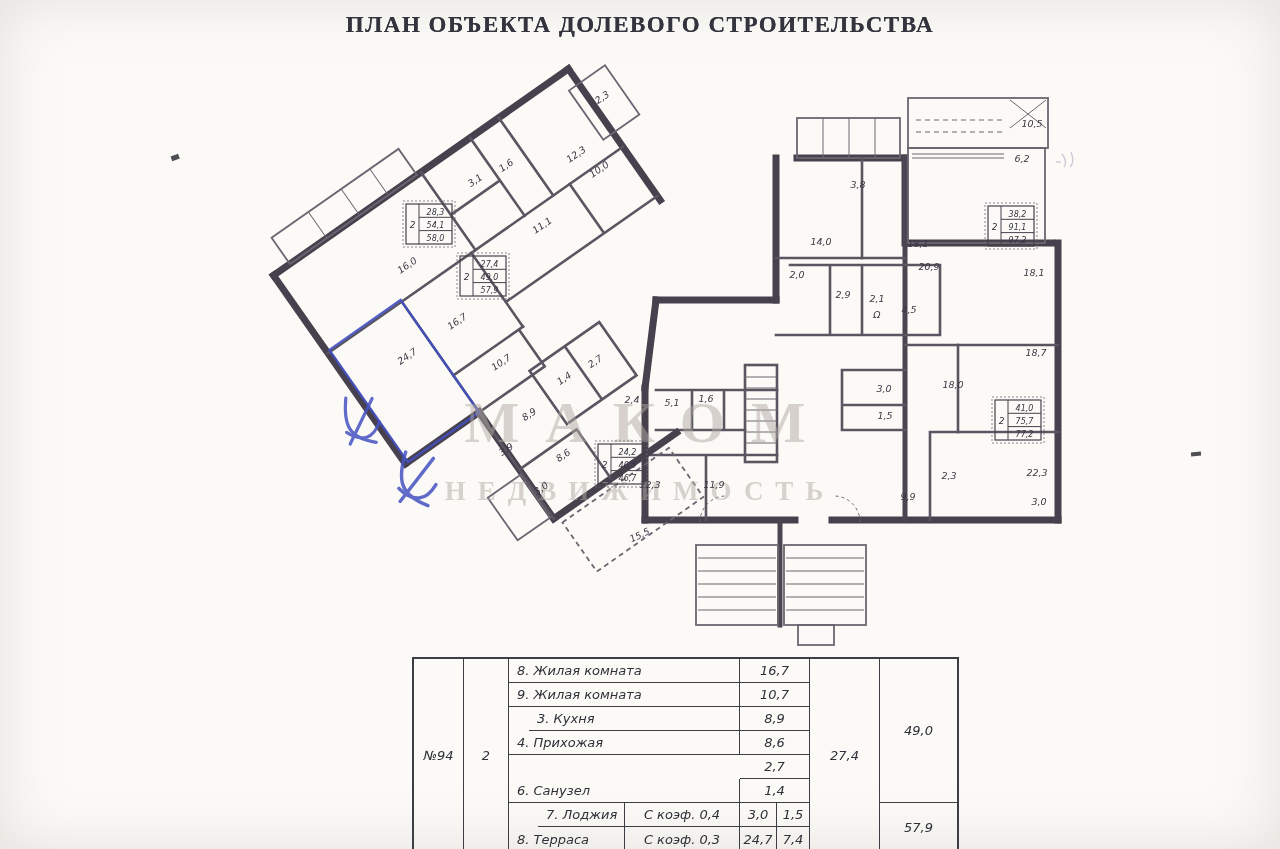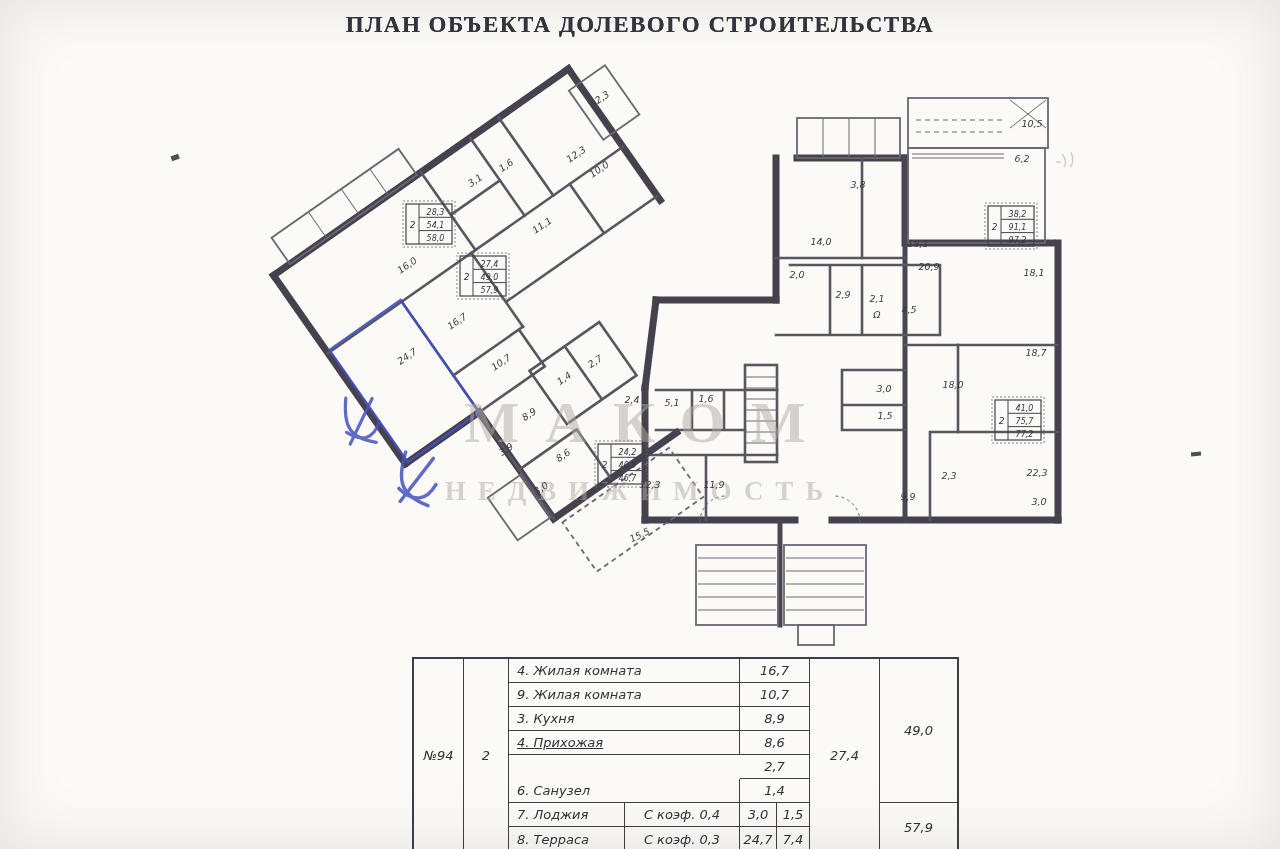--- a/index.html
+++ b/index.html
@@ -247,32 +247,32 @@
       </g>
   </svg>
 
   <div id="apt-table">
     <div class="cell nob" style="grid-area:1/1/9/2">№94</div>
     <div class="cell nob" style="grid-area:1/2/9/3">2</div>
 
     <div class="cell nob" style="grid-area:1/7/9/8">27,4</div>
     <div class="cell nor" style="grid-area:1/8/7/9">49,0</div>
     <div class="cell nor nob" style="grid-area:7/8/9/9">57,9</div>
-  <div class="cell name" style="grid-area: 1 / 3 / 2 / 5;">4. Жилая комната</div>
+  <div class="cell name" style="grid-area: 1 / 3 / 2 / 5;">8. Жилая комната</div>
       <div class="cell " style="grid-area: 1 / 5 / 2 / 7;">16,7</div>
       <div class="cell name" style="grid-area: 2 / 3 / 3 / 5;">9. Жилая комната</div>
       <div class="cell " style="grid-area: 2 / 5 / 3 / 7;">10,7</div>
-      <div class="cell name" style="grid-area: 3 / 3 / 4 / 5;">3. Кухня</div>
+      <div class="cell name" style="grid-area: 3 / 3 / 4 / 5; margin-left: 20px;">3. Кухня</div>
       <div class="cell " style="grid-area: 3 / 5 / 4 / 7;">8,9</div>
-      <div class="cell name" style="grid-area: 4 / 3 / 5 / 5; text-decoration: underline;">4. Прихожая</div>
+      <div class="cell name" style="grid-area: 4 / 3 / 5 / 5;">4. Прихожая</div>
       <div class="cell " style="grid-area: 4 / 5 / 5 / 7;">8,6</div>
       <div class="cell " style="grid-area: 5 / 5 / 6 / 7;">2,7</div>
       <div class="cell name" style="grid-area: 6 / 3 / 7 / 5; text-align: right;">6. Санузел</div>
       <div class="cell " style="grid-area: 6 / 5 / 7 / 7;">1,4</div>
-      <div class="cell name" style="grid-area: 7 / 3 / 8 / 4;">7. Лоджия</div>
+      <div class="cell name" style="grid-area: 7 / 3 / 8 / 4; margin-left: 29px;">7. Лоджия</div>
       <div class="cell " style="grid-area: 7 / 4 / 8 / 5;">С коэф. 0,4</div>
       <div class="cell " style="grid-area: 7 / 5 / 8 / 6;">3,0</div>
       <div class="cell " style="grid-area: 7 / 6 / 8 / 7;">1,5</div>
       <div class="cell name nob" style="grid-area: 8 / 3 / 9 / 4;">8. Терраса</div>
       <div class="cell  nob" style="grid-area: 8 / 4 / 9 / 5;">С коэф. 0,3</div>
       <div class="cell  nob" style="grid-area: 8 / 5 / 9 / 6;">24,7</div>
       <div class="cell  nob" style="grid-area: 8 / 6 / 9 / 7;">7,4</div>
     </div>
 </div>
 

